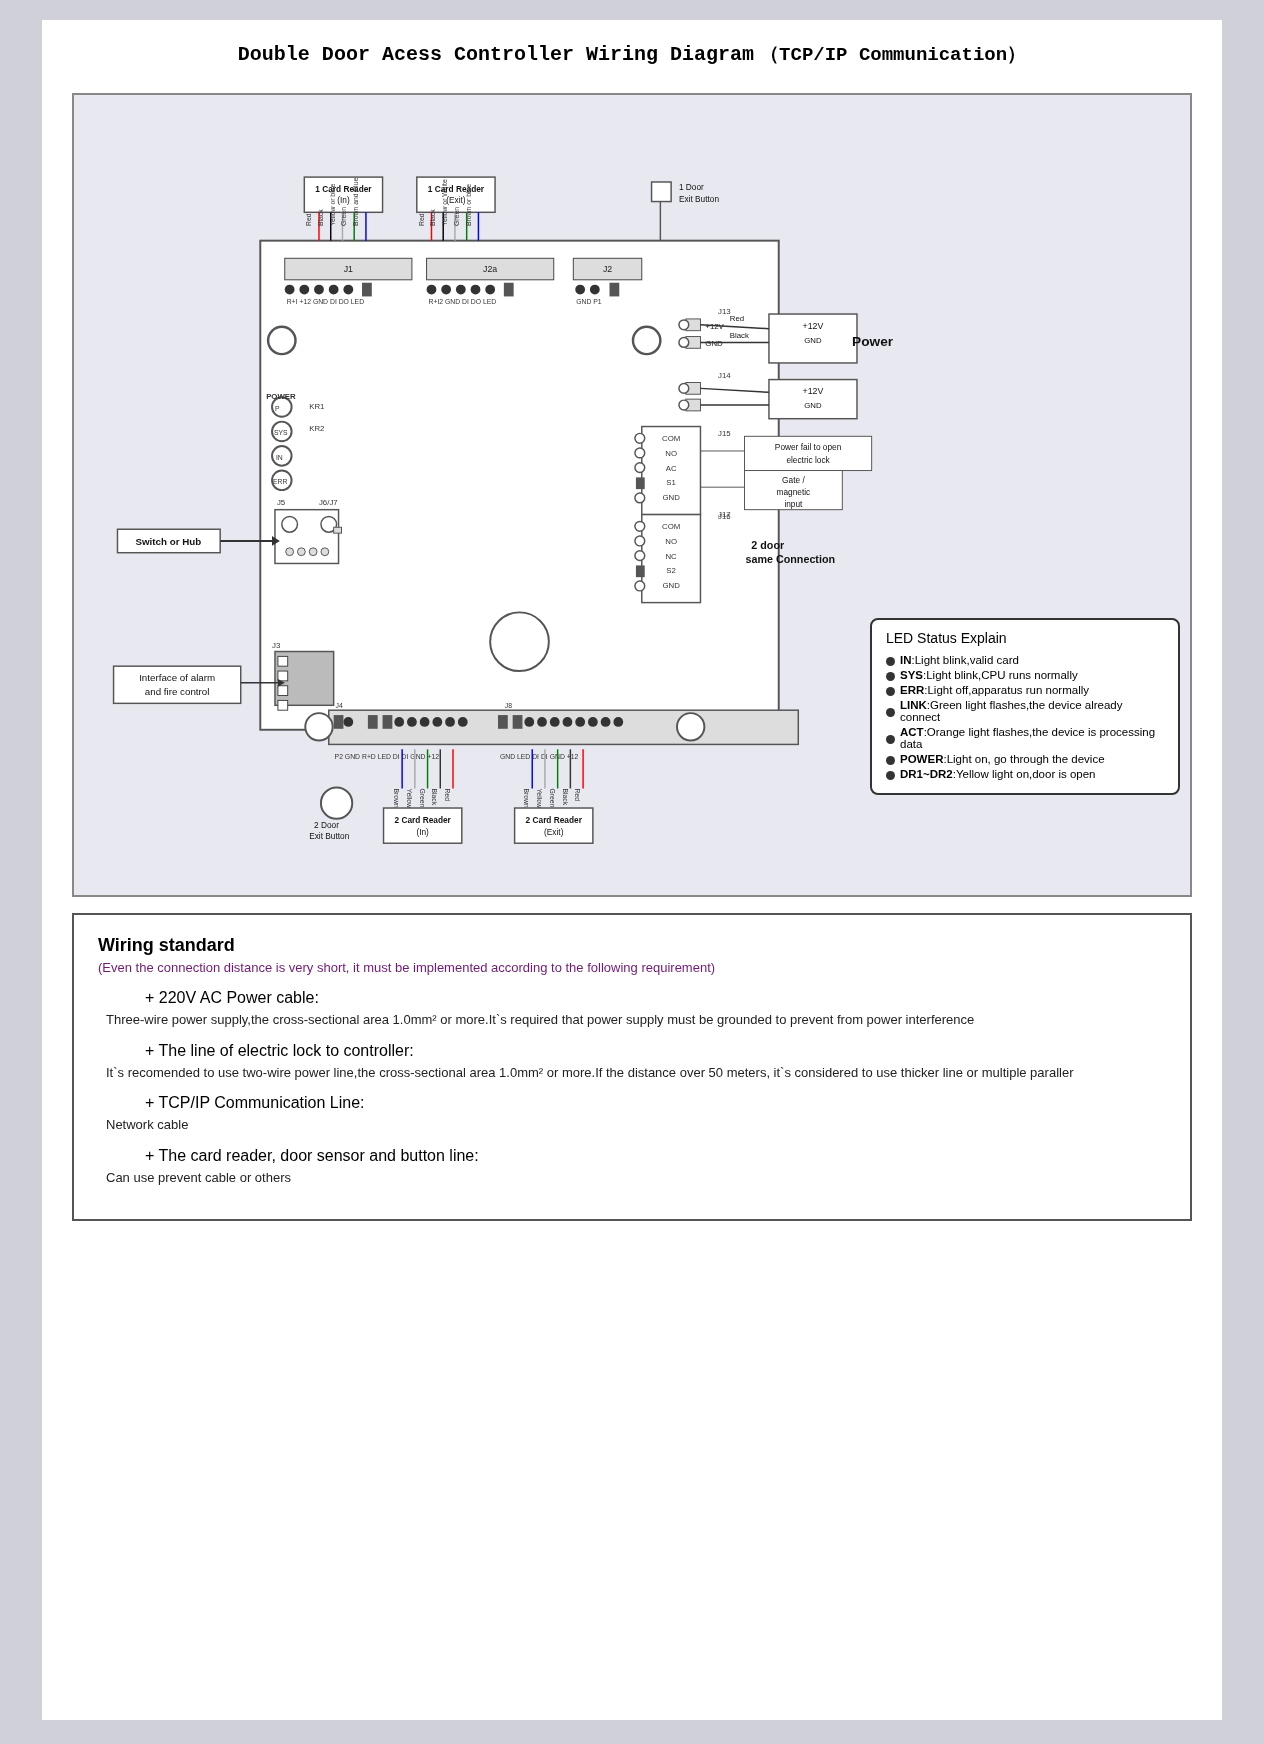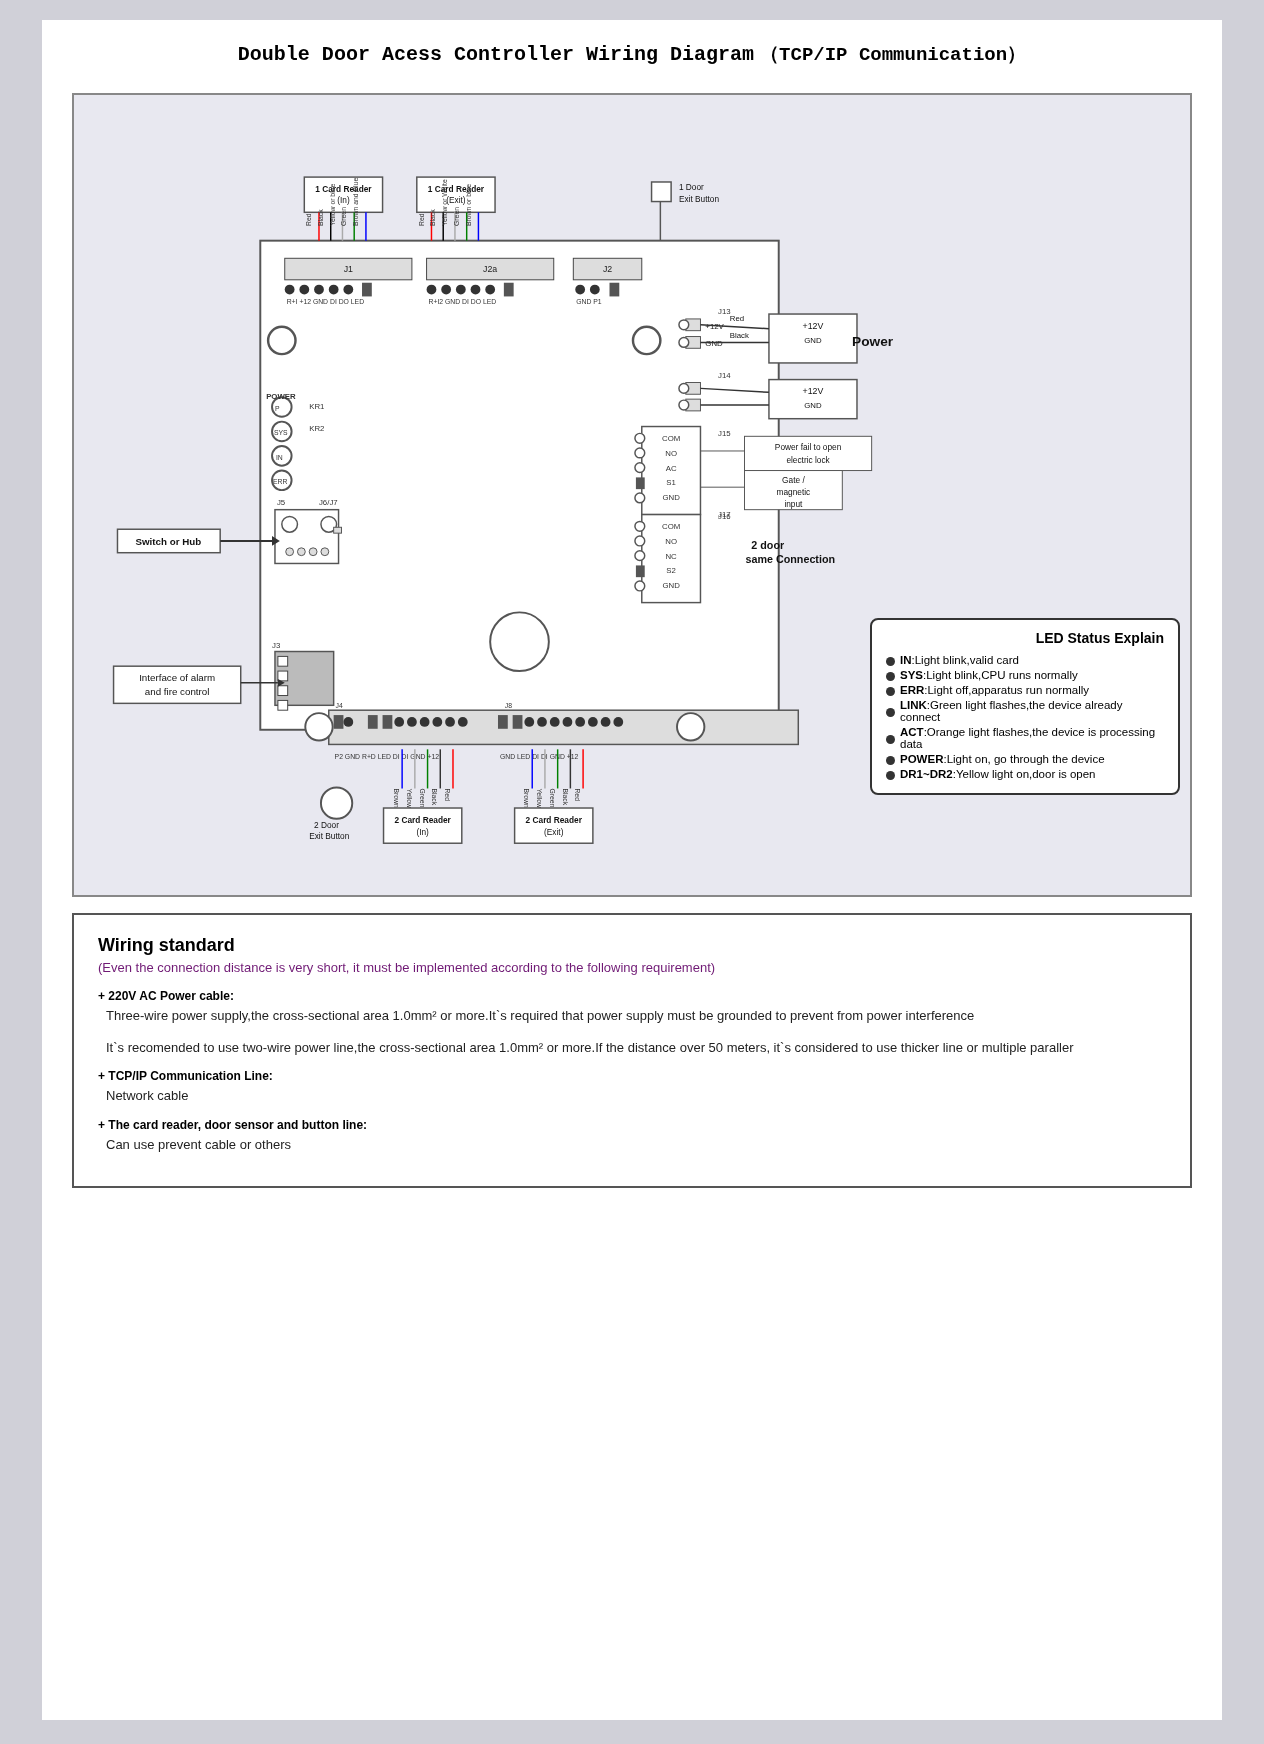--- a/index.html
+++ b/index.html
@@ -52,23 +52,24 @@
     }
     .wiring-subtitle {
       font-size: 13px;
       margin-bottom: 14px;
       color: #701a75;
     }
     .wiring-item {
       margin-bottom: 12px;
     }
     .wiring-item-header {
-      font-size: 12px;
-      font-weight: bold;
+      font-size: 16px;
+      font-weight: normal;
       margin-bottom: 3px;
+      margin-left: 47px;
     }
     .wiring-item-body {
       font-size: 13px;
       margin-left: 8px;
       line-height: 1.5;
       color: #222;
     }
 
     
     .diagram-svg-wrap {
@@ -87,22 +88,22 @@
       right: 10px;
       bottom: 100px;
       width: 310px;
       border: 2px solid #333;
       border-radius: 8px;
       background: white;
       padding: 10px 14px;
     }
     .led-status-title {
       font-size: 14px;
-      font-weight: bold;
-      text-align: right;
+      font-weight: normal;
+      text-align: left;
       margin-bottom: 8px;
     }
     .led-item {
       font-size: 11.5px;
       margin-bottom: 3px;
       display: flex;
       align-items: center;
       gap: 5px;
     }
     .led-dot {
@@ -423,20 +424,21 @@
   <div class="wiring-standard-section">
     <div class="wiring-title">Wiring standard</div>
     <div class="wiring-subtitle">(Even the connection distance  is very short, it must be implemented  according to the following requirement)</div>
 
     <div class="wiring-item">
       <div class="wiring-item-header">+ 220V AC Power cable:</div>
       <div class="wiring-item-body">Three-wire power supply,the cross-sectional area 1.0mm² or more.It`s required that power supply must be grounded to prevent from power interference</div>
     </div>
 
     <div class="wiring-item">
+      <div class="wiring-item-header">+ The line of electric lock to controller:</div>
       <div class="wiring-item-body">It`s recomended to use two-wire power line,the cross-sectional area 1.0mm²  or more.If the distance over 50 meters, it`s considered to use  thicker line or multiple paraller</div>
     </div>
 
     <div class="wiring-item">
       <div class="wiring-item-header">+ TCP/IP  Communication Line:</div>
       <div class="wiring-item-body">Network cable</div>
     </div>
 
     <div class="wiring-item">
       <div class="wiring-item-header">+ The card reader, door sensor and button line:</div>

